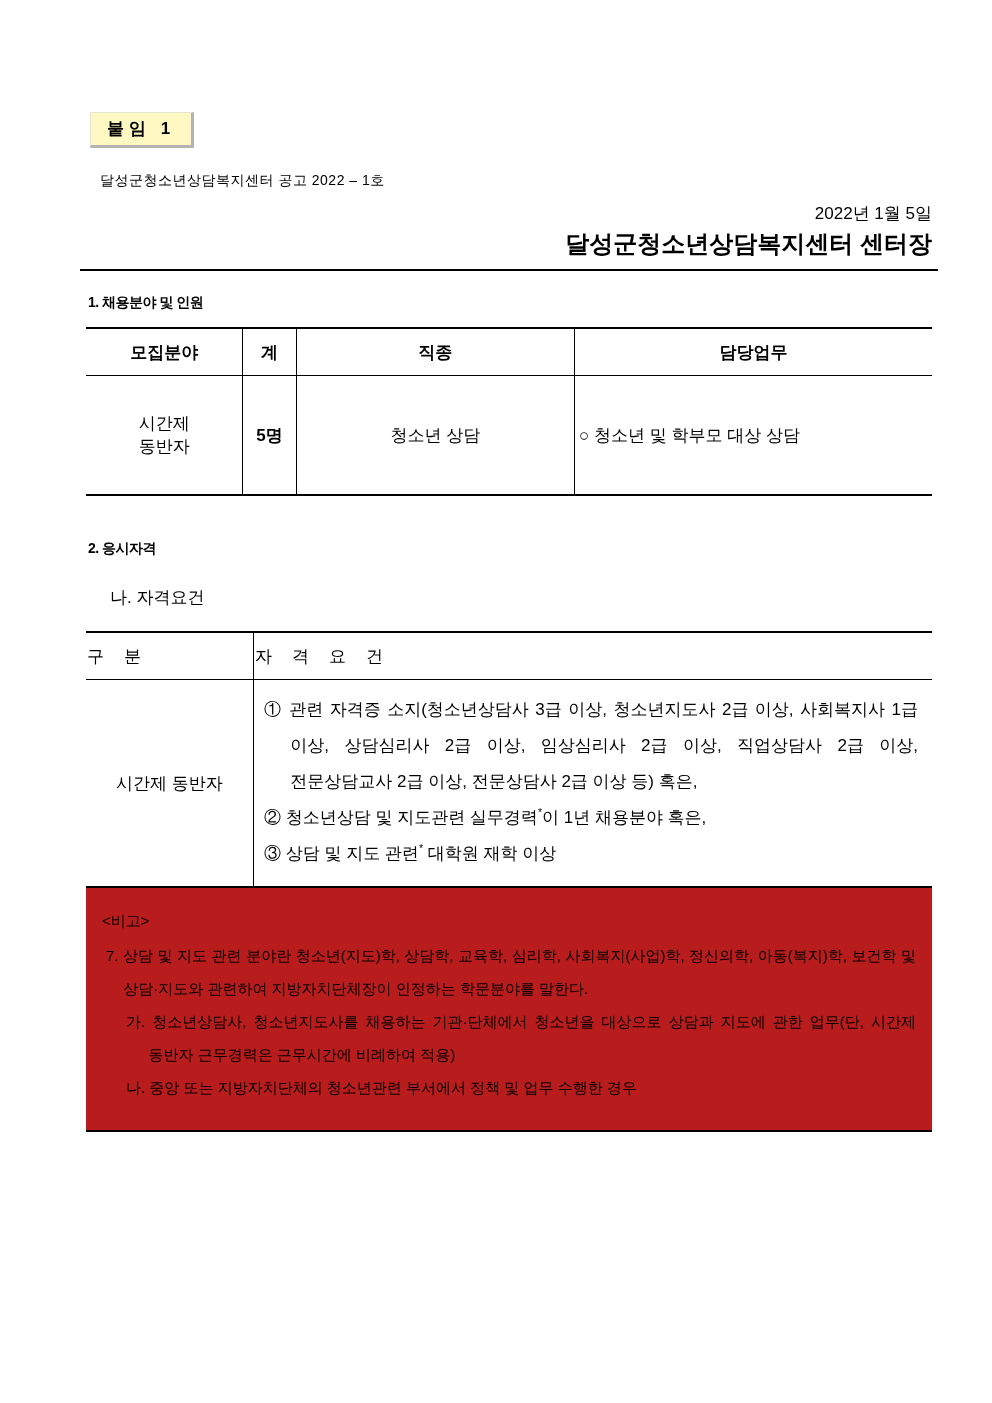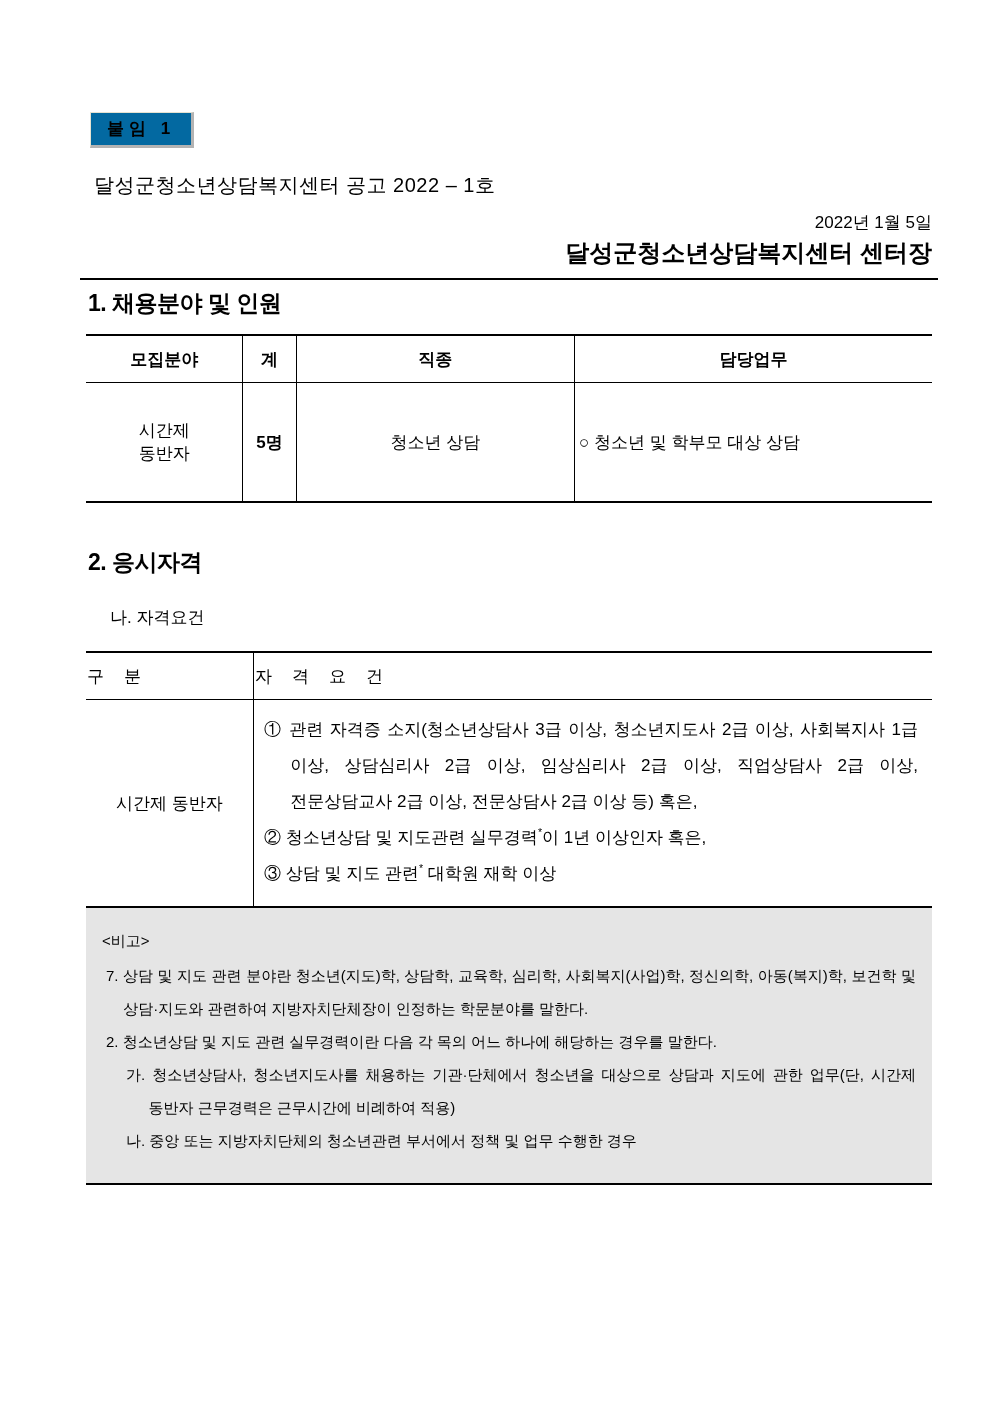--- a/index.html
+++ b/index.html
@@ -16,34 +16,34 @@
     overflow: hidden;
   }
   .page {
     padding: 112px 60px 0 86px; 
   }
 
   
   .attachment-badge {
     display: inline-block;
     margin-left: 4px;
-    background: #0369a1;
+    background: #fef9c3;
     border-top: 1px solid #e6e3d2;
     border-left: 1px solid #e6e3d2;
     border-right: 3px solid #b3b3b3;
     border-bottom: 3px solid #b3b3b3;
     padding: 4px 16px 5px 16px;
     font-size: 17px;
     font-weight: bold;
     letter-spacing: 5px;
   }
 
   .notice-no {
-    margin: 24px 0 0 8px;
-    font-size: 20px;
+    margin: 24px 0 0 14px;
+    font-size: 14px;
     letter-spacing: 0.5px;
   }
 
   .doc-title {
     margin-top: 30px;
     text-align: center;
     font-size: 25px;
     font-weight: bold;
   }
   .doc-title .underline {
@@ -73,22 +73,22 @@
     font-weight: bold;
   }
 
   .top-rule {
     border: none;
     border-top: 2px solid #000;
     margin: 9px -6px 0 -6px;
   }
 
   .sec-heading {
-    margin: 8px 0 0 2px;
-    font-size: 23px;
+    margin: 23px 0 0 2px;
+    font-size: 14px;
     font-weight: bold;
     letter-spacing: -0.5px;
   }
   .sec-heading.second { margin-top: 44px; }
 
   
   table {
     width: 100%;
     border-collapse: collapse;
     margin-top: 15px;
@@ -156,21 +156,21 @@
     word-break: keep-all;
   }
   .req sup {
     font-size: 0.62em;
     line-height: 0;
   }
 
   
   .notes-box {
     margin: 0 0 0 0;
-    background: #e5e5e5;
+    background: #b91c1c;
     border-bottom: 2px solid #000;
     padding: 16px 16px 26px 14px;
     font-size: 15px;
     line-height: 2.2;
   }
   .notes-title { margin: 0 0 2px 2px; }
   .note-l1 {
     margin-left: 6px;
     padding-left: 1.15em;
     text-indent: -1.15em;
@@ -239,31 +239,30 @@
       </tr>
     </thead>
     <tbody>
       <tr>
         <td class="row-label">시간제 동반자</td>
         <td class="reqs">
           <div class="req">
             <span>① 관련 자격증 소지(청소년상담사 3급 이상, 청소년지도사 2급 이상, 사회복지사 1급 이상, 상담심리사 2급 이상, 임상심리사 2급 이상, 직업상담사 2급 이상, 전문상담교사 2급 이상, 전문상담사 2급 이상 등) 혹은,</span><sup></sup><span></span>
           </div>
           <div class="req">
-            <span>② 청소년상담 및 지도관련 실무경력</span><sup>*</sup><span>이 1년 이상인자 혹은,</span>
+            <span>② 청소년상담 및 지도관련 실무경력</span><sup>*</sup><span>이 1년 채용분야 혹은,</span>
           </div>
           <div class="req">
             <span>③ 상담 및 지도 관련</span><sup>*</sup><span> 대학원 재학 이상</span>
           </div>
         </td>
       </tr>
     </tbody>
   </table>
 
   <div class="notes-box">
     <div class="notes-title">&lt;비고&gt;</div>
     <div class="note-l1">7. 상담 및 지도 관련 분야란 청소년(지도)학, 상담학, 교육학, 심리학, 사회복지(사업)학, 정신의학, 아동(복지)학, 보건학 및 상담·지도와 관련하여 지방자치단체장이 인정하는 학문분야를 말한다.</div>
-    <div class="note-l1">2. 청소년상담 및 지도 관련 실무경력이란 다음 각 목의 어느 하나에 해당하는 경우를 말한다.</div>
     <div class="note-l2">가. 청소년상담사, 청소년지도사를 채용하는 기관·단체에서 청소년을 대상으로 상담과 지도에 관한 업무(단, 시간제 동반자 근무경력은 근무시간에 비례하여 적용)</div>
     <div class="note-l2">나. 중앙 또는 지방자치단체의 청소년관련 부서에서 정책 및 업무 수행한 경우</div>
   </div>
 
 </div>
 
 </body></html>

